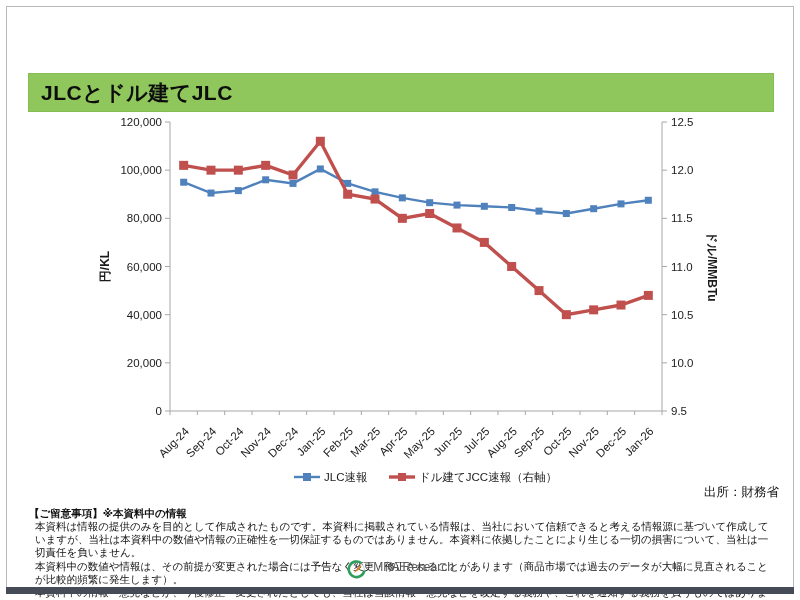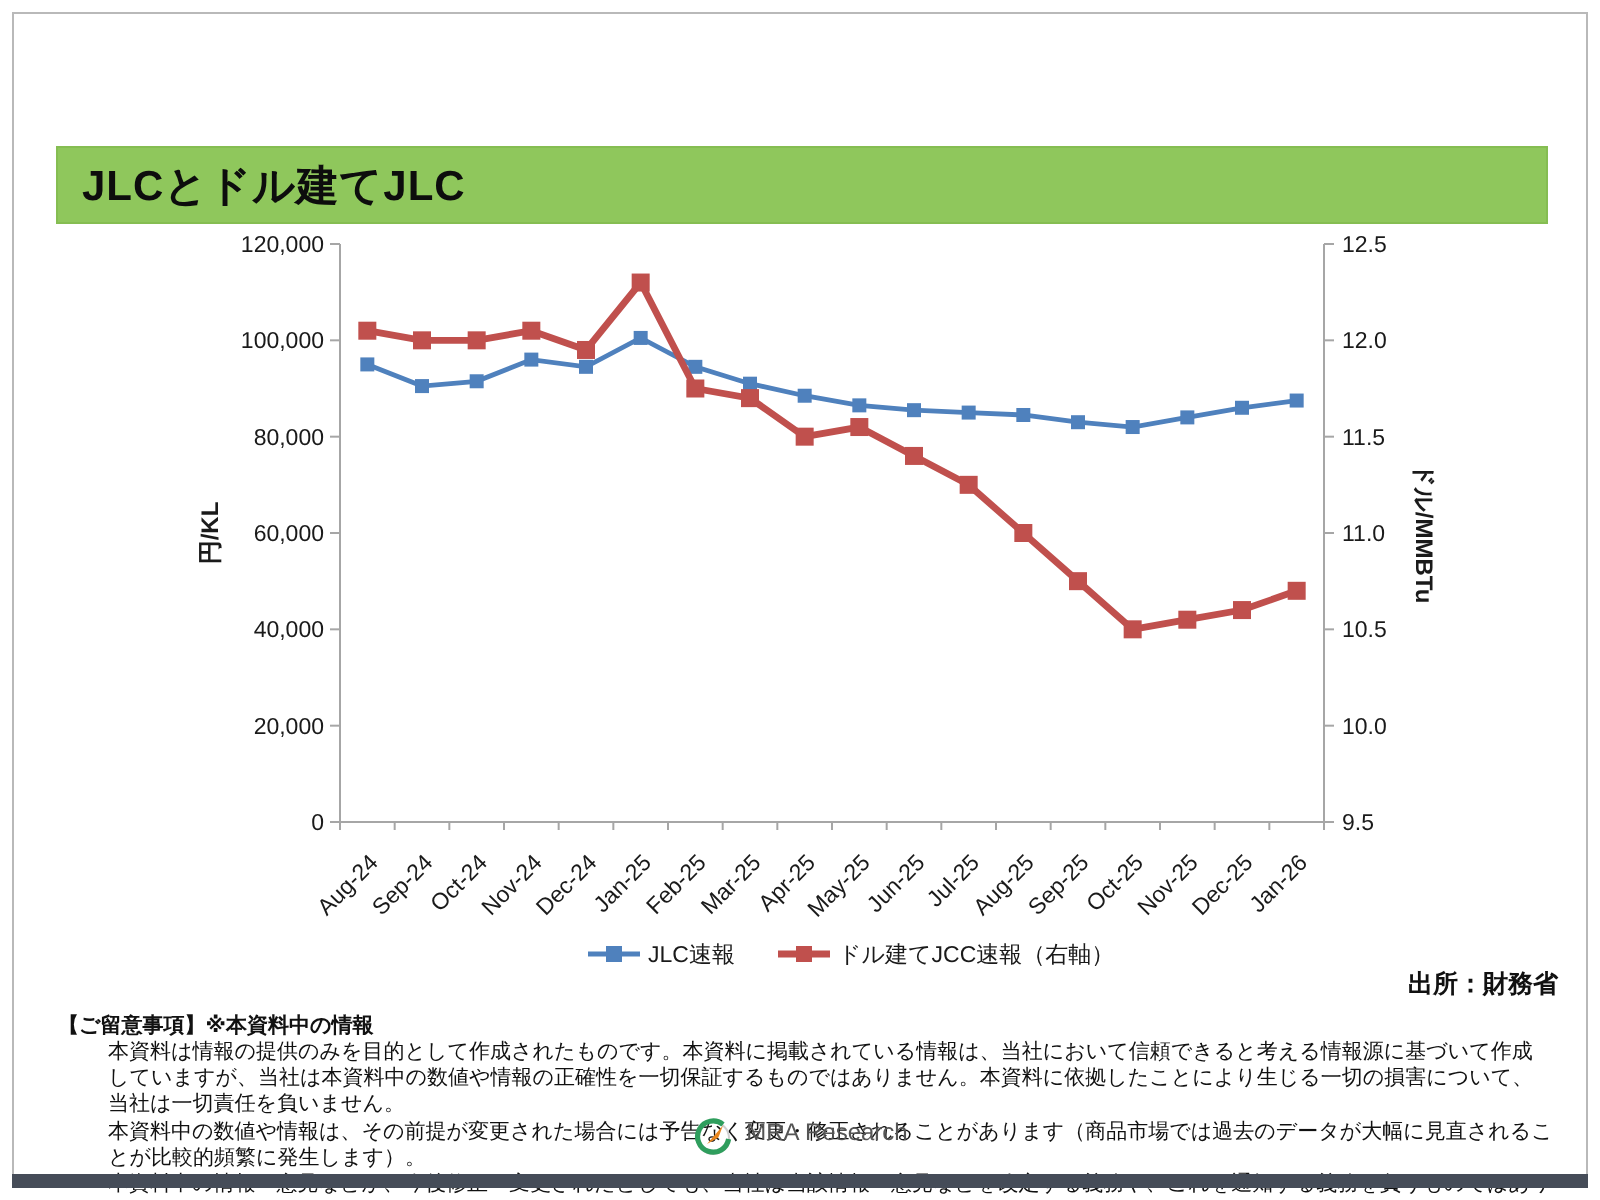--- a/index.html
+++ b/index.html
@@ -19,25 +19,25 @@
     position:absolute;left:21px;top:23px;width:746px;height:39px;
     background:#8fc75c;border:1px solid #85bd52;box-sizing:border-box;
     display:flex;align-items:center;margin-top:43px;
   }
   .title-text{
     font-size:21px;font-weight:bold;color:#0d0d0d;padding-left:12px;
     letter-spacing:0.5px;
   }
   .chart-wrap{position:absolute;left:72px;top:98px;width:670px;height:402px;}
   .source-note{
-    position:absolute;right:14px;top:477px;font-size:12.5px;font-weight:bold;color:#111;
+    position:absolute;right:14px;top:477px;font-size:12.5px;font-weight:normal;color:#111;
   }
   .disclaimer{position:absolute;left:22px;top:500px;width:748px;}
   .disc-heading{font-size:10.5px;font-weight:bold;line-height:13px;}
-  .disc-para{font-size:10.5px;line-height:13.2px;margin:0 0 0 25px;}
+  .disc-para{font-size:10.5px;line-height:13.2px;margin:0 0 0 6px;}
   .footer{
     position:absolute;left:0;bottom:9px;width:100%;text-align:center;
   }
   .footer-inner{display:inline-flex;align-items:flex-start;gap:5px;}
   .brand-text{font-size:12px;color:#555;}
   svg text{fill:#1a1a1a;}
 </style>
 </head>
 <body>
 

